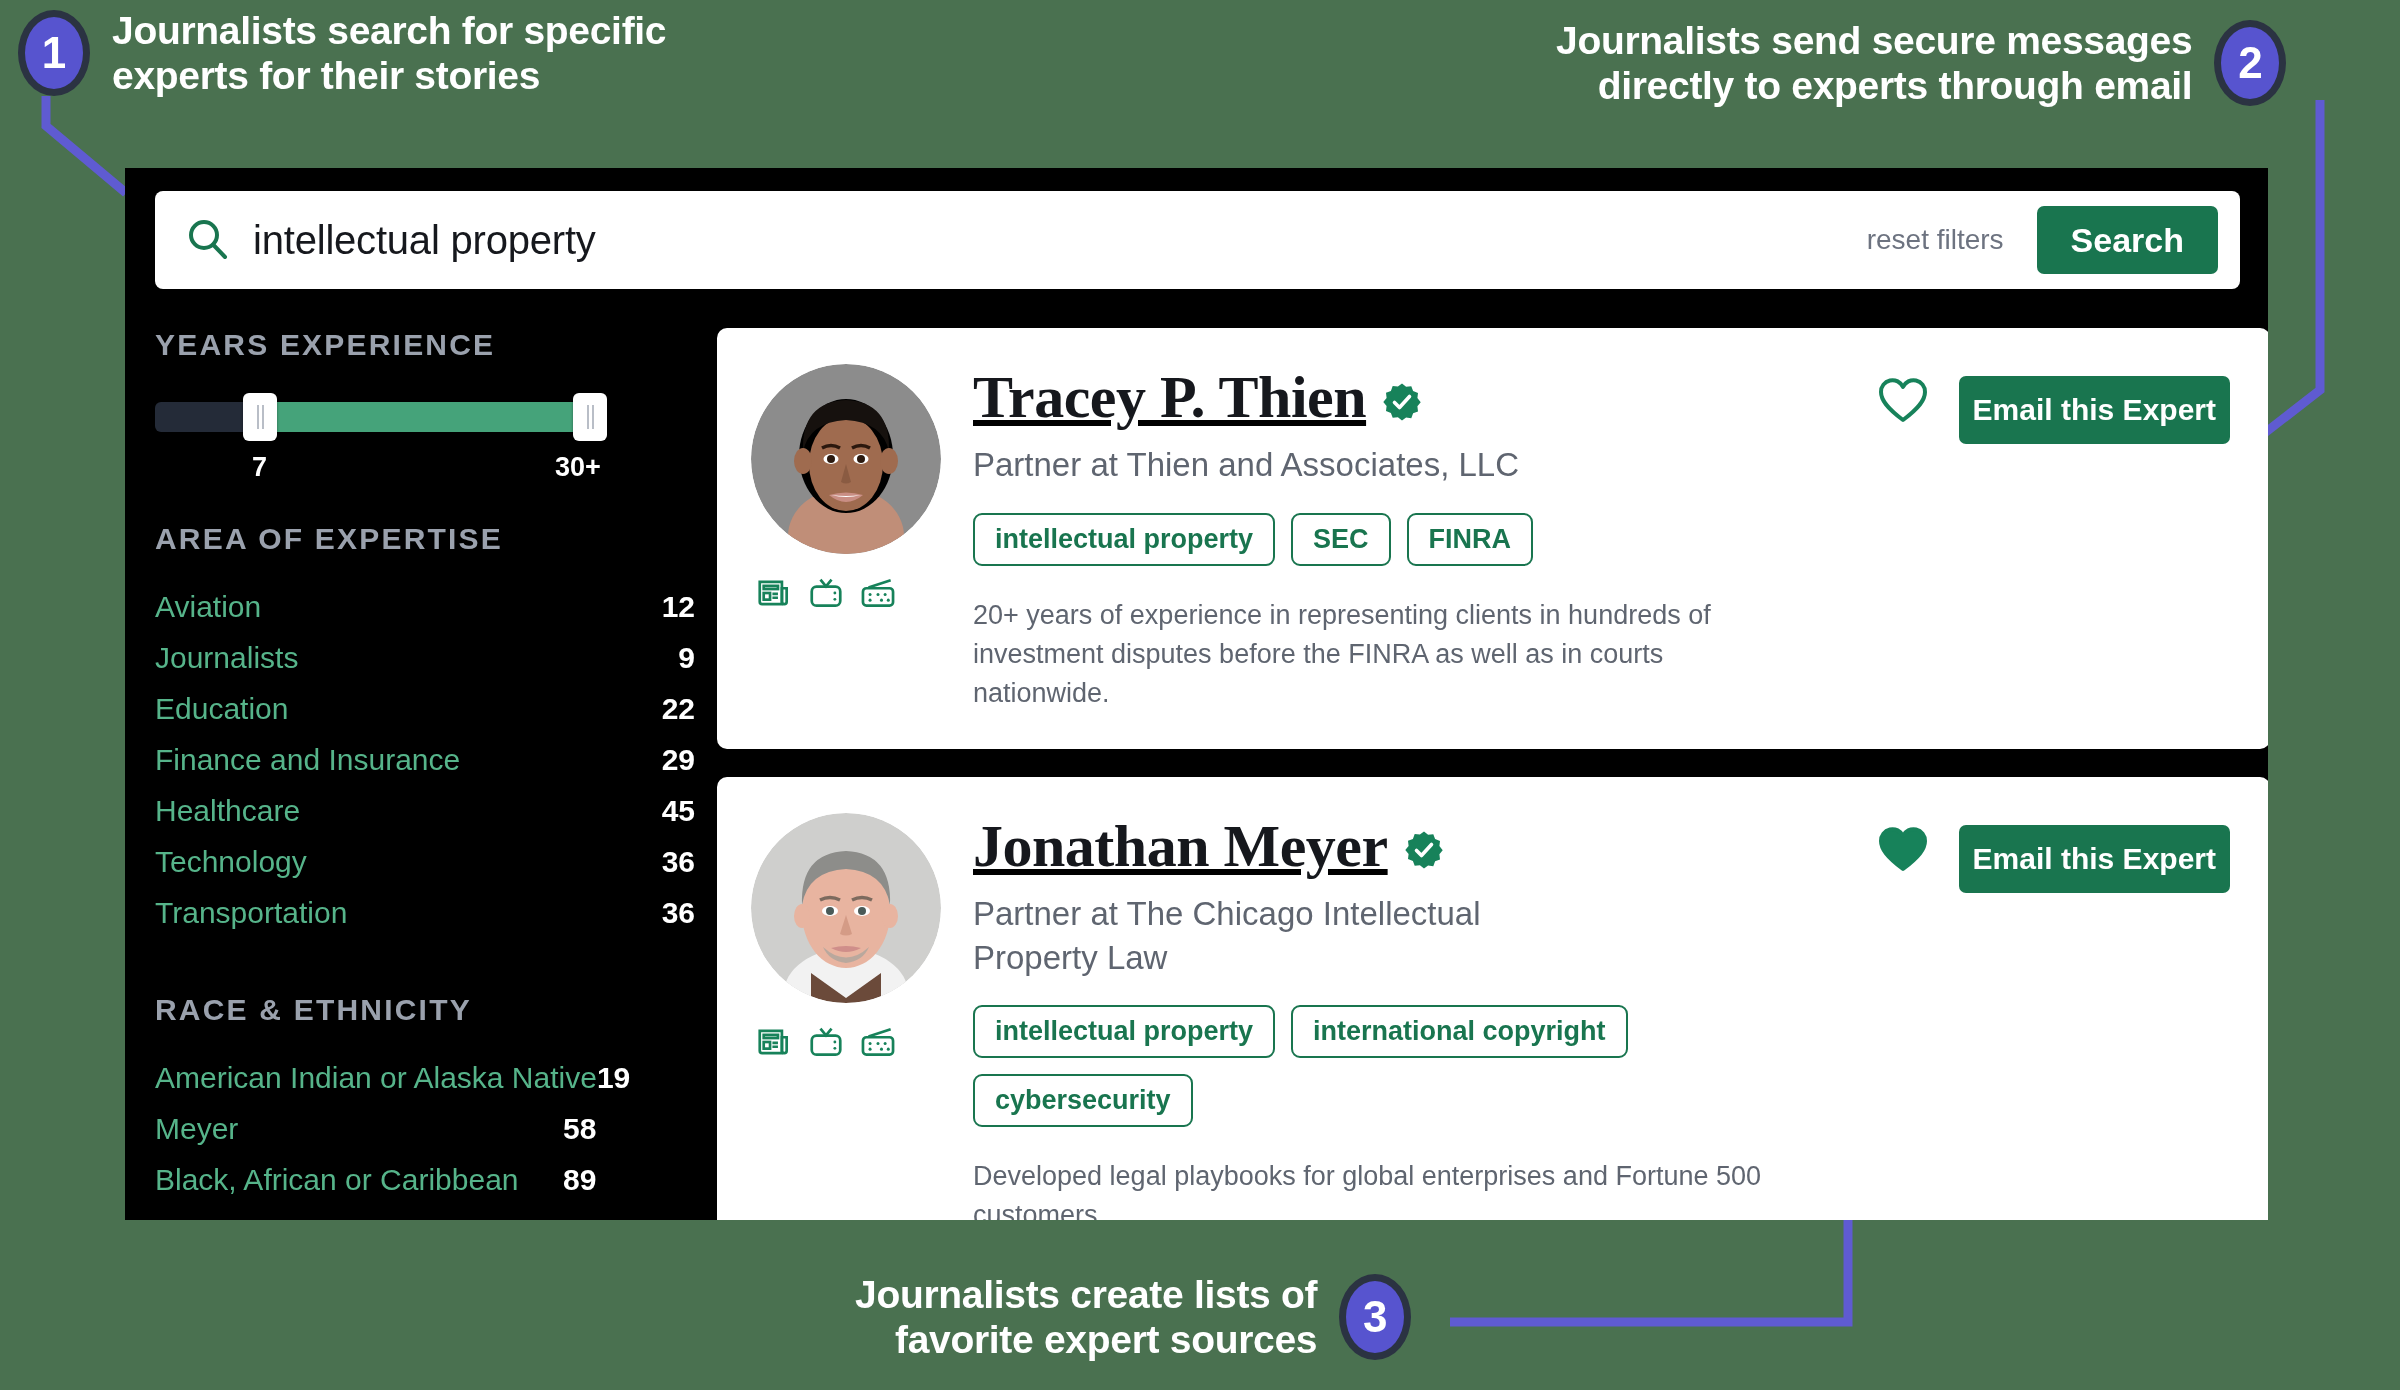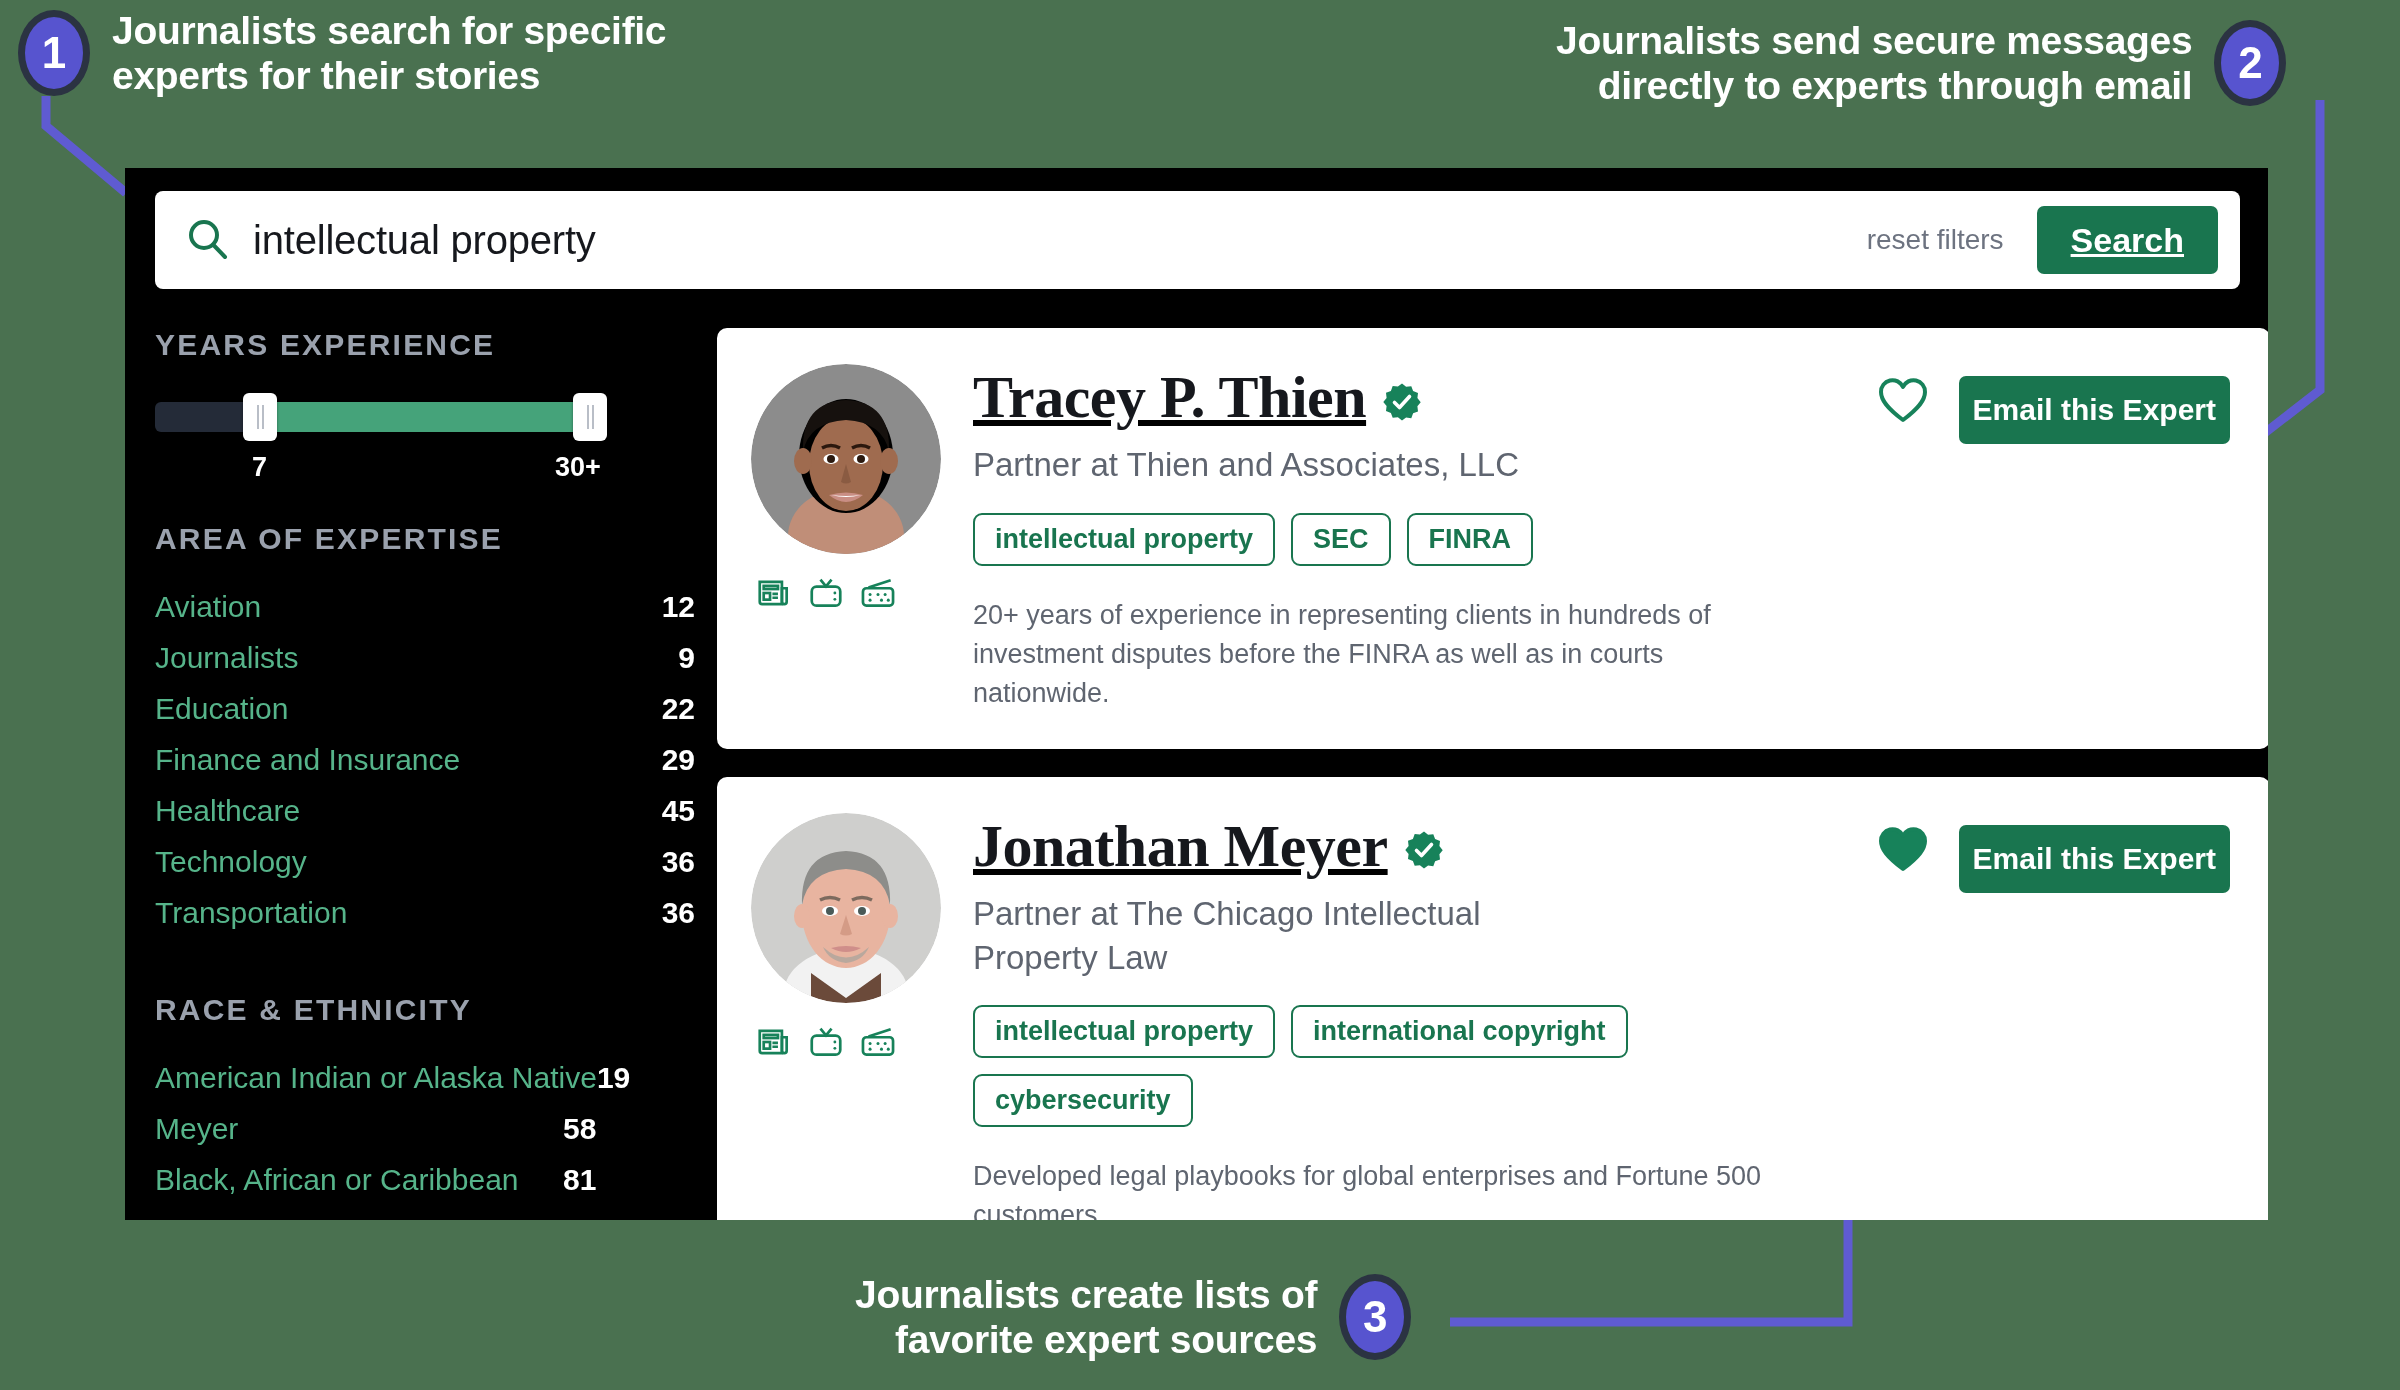--- a/index.html
+++ b/index.html
@@ -55,21 +55,20 @@
     color: #fff;
     font-size: 34px;
     font-weight: bold;
     border: none;
     border-radius: 7px;
     padding: 17px 34px;
     line-height: 1;
     font-family: inherit;
     cursor: pointer;
     white-space: nowrap;
-    text-decoration: underline;
   }
 
   
   .sidebar {
     position: absolute;
     left: 30px;
     top: 160px;
     width: 540px;
   }
   .filter-heading {
@@ -331,21 +330,21 @@
       <div class="facet-row">
         <span class="facet-label">American Indian or Alaska Native</span>
         <span class="facet-count">19</span>
       </div>
       <div class="facet-row">
         <span class="facet-label">Meyer</span>
         <span class="facet-count">58</span>
       </div>
       <div class="facet-row">
         <span class="facet-label">Black, African or Caribbean</span>
-        <span class="facet-count">81</span>
+        <span class="facet-count">89</span>
       </div>
     </div>
   </aside>
 
   <section class="results">
 
     <article class="expert-card">
       <div class="card-left">
         <span class="avatar" title="Portrait of Tracey P. Thien">
           <svg viewBox="0 0 190 190" width="190" height="190">

